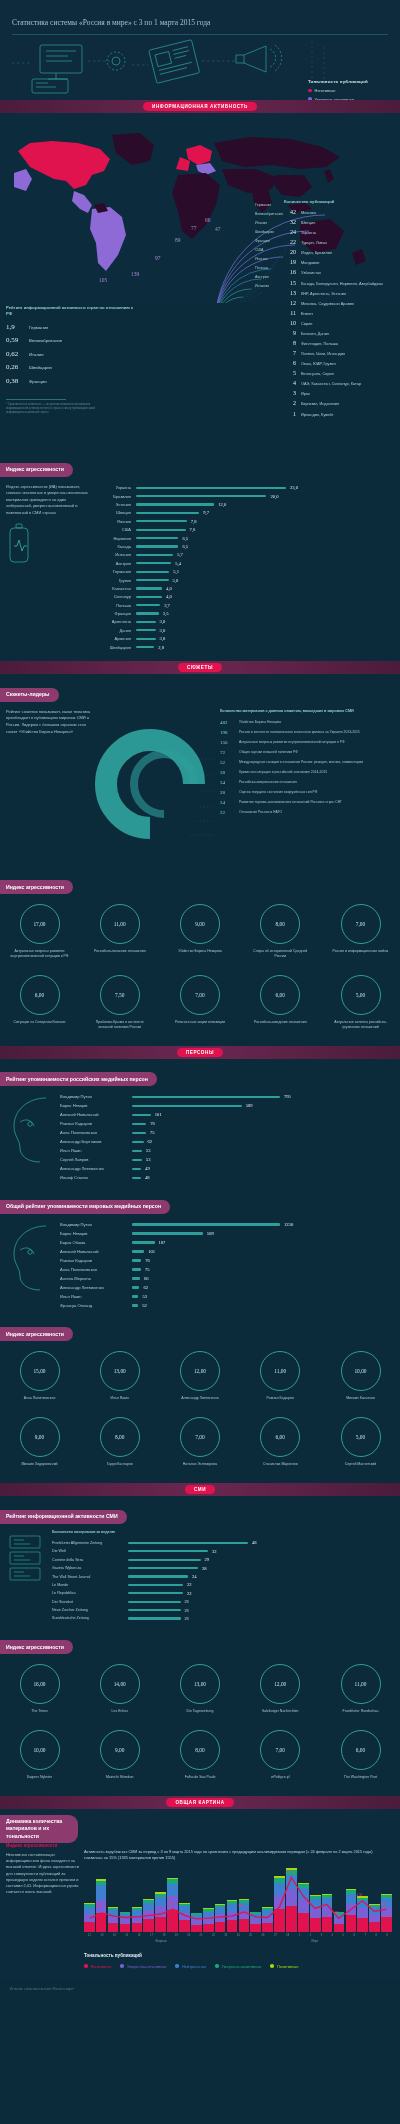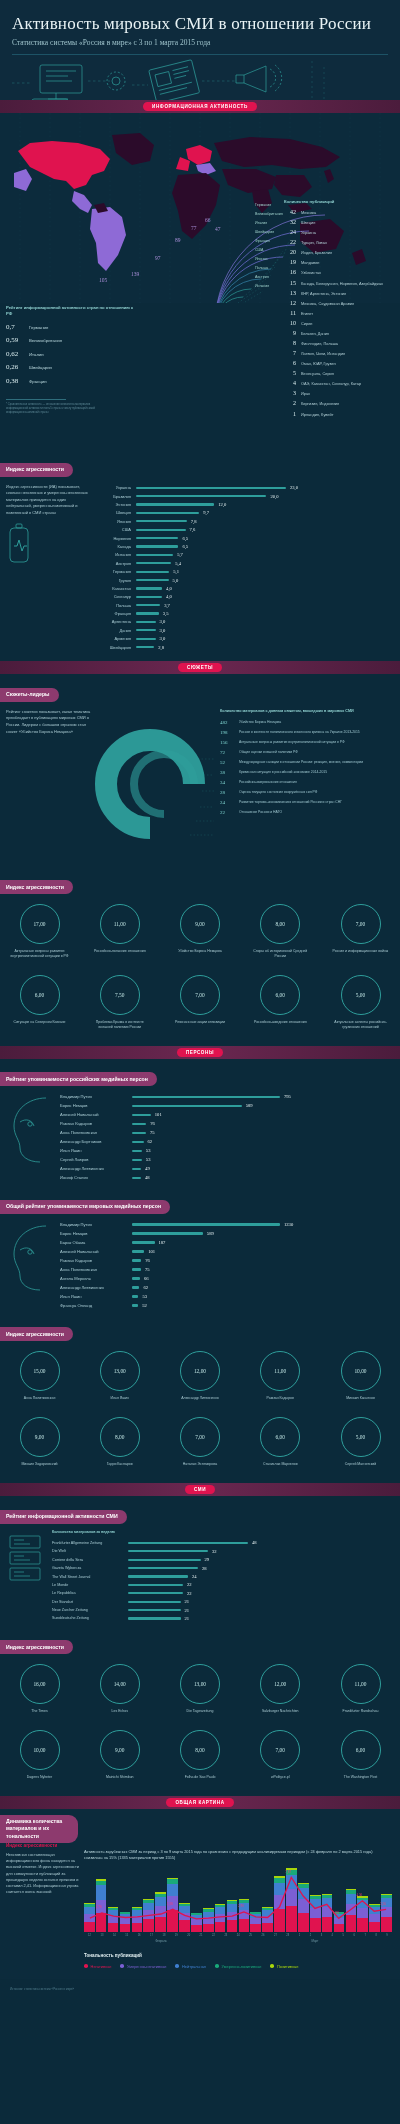--- a/index.html
+++ b/index.html
@@ -90,21 +90,20 @@
   .sidecap{position:absolute;left:6px;top:40px;width:74px;}
   .sidecap h4{font-size:4.6px;color:#e0134f;font-weight:bold;margin-bottom:4px;}
   .sidecap p{font-size:3.9px;color:#a9c9d1;line-height:1.6;}
 </style>
 </head>
 <body>
 
 <div class="page">
 
   <div class="header">
-    <div class="h-title">Активность мировых СМИ в отношении России</div>
     <div class="h-sub">Статистика системы «Россия в мире» с 3 по 1 марта 2015 года</div>
     <div class="h-rule"></div>
     <div class="hero">
       <svg width="330" height="62" viewBox="0 0 330 62" fill="none" stroke="#2e9e9b" stroke-width="0.7">
         <rect x="28" y="10" width="42" height="28" rx="2"></rect>
         <path d="M44 38 L44 44 M36 44 L56 44"></path>
         <path d="M34 16 h30 M34 21 h22 M34 26 h26"></path>
         <rect x="20" y="44" width="36" height="14" rx="2"></rect>
         <path d="M24 48 h12 M24 52 h20"></path>
         <g transform="rotate(-14 160 26)">
@@ -230,21 +229,21 @@
         <span class="rad-num" style="left:110px;top:22px;">66</span>
         <span class="rad-num" style="left:120px;top:31px;">47</span>
       </div>
     </div>
   </div>
 
   <div style="position:relative;height:150px;background:#0b2a3a;">
     <div style="position:absolute;left:6px;top:2px;width:130px;">
       <div class="rt-title">Рейтинг информационной активности стран по отношению к РФ</div>
       <div class="rt-row">
-        <span class="rt-val">0,7</span>
+        <span class="rt-val">1,9</span>
         <span class="rt-name">Германия</span>
       </div>
       <div class="rt-row">
         <span class="rt-val">0,59</span>
         <span class="rt-name">Великобритания</span>
       </div>
       <div class="rt-row">
         <span class="rt-val">0,62</span>
         <span class="rt-name">Италия</span>
       </div>

